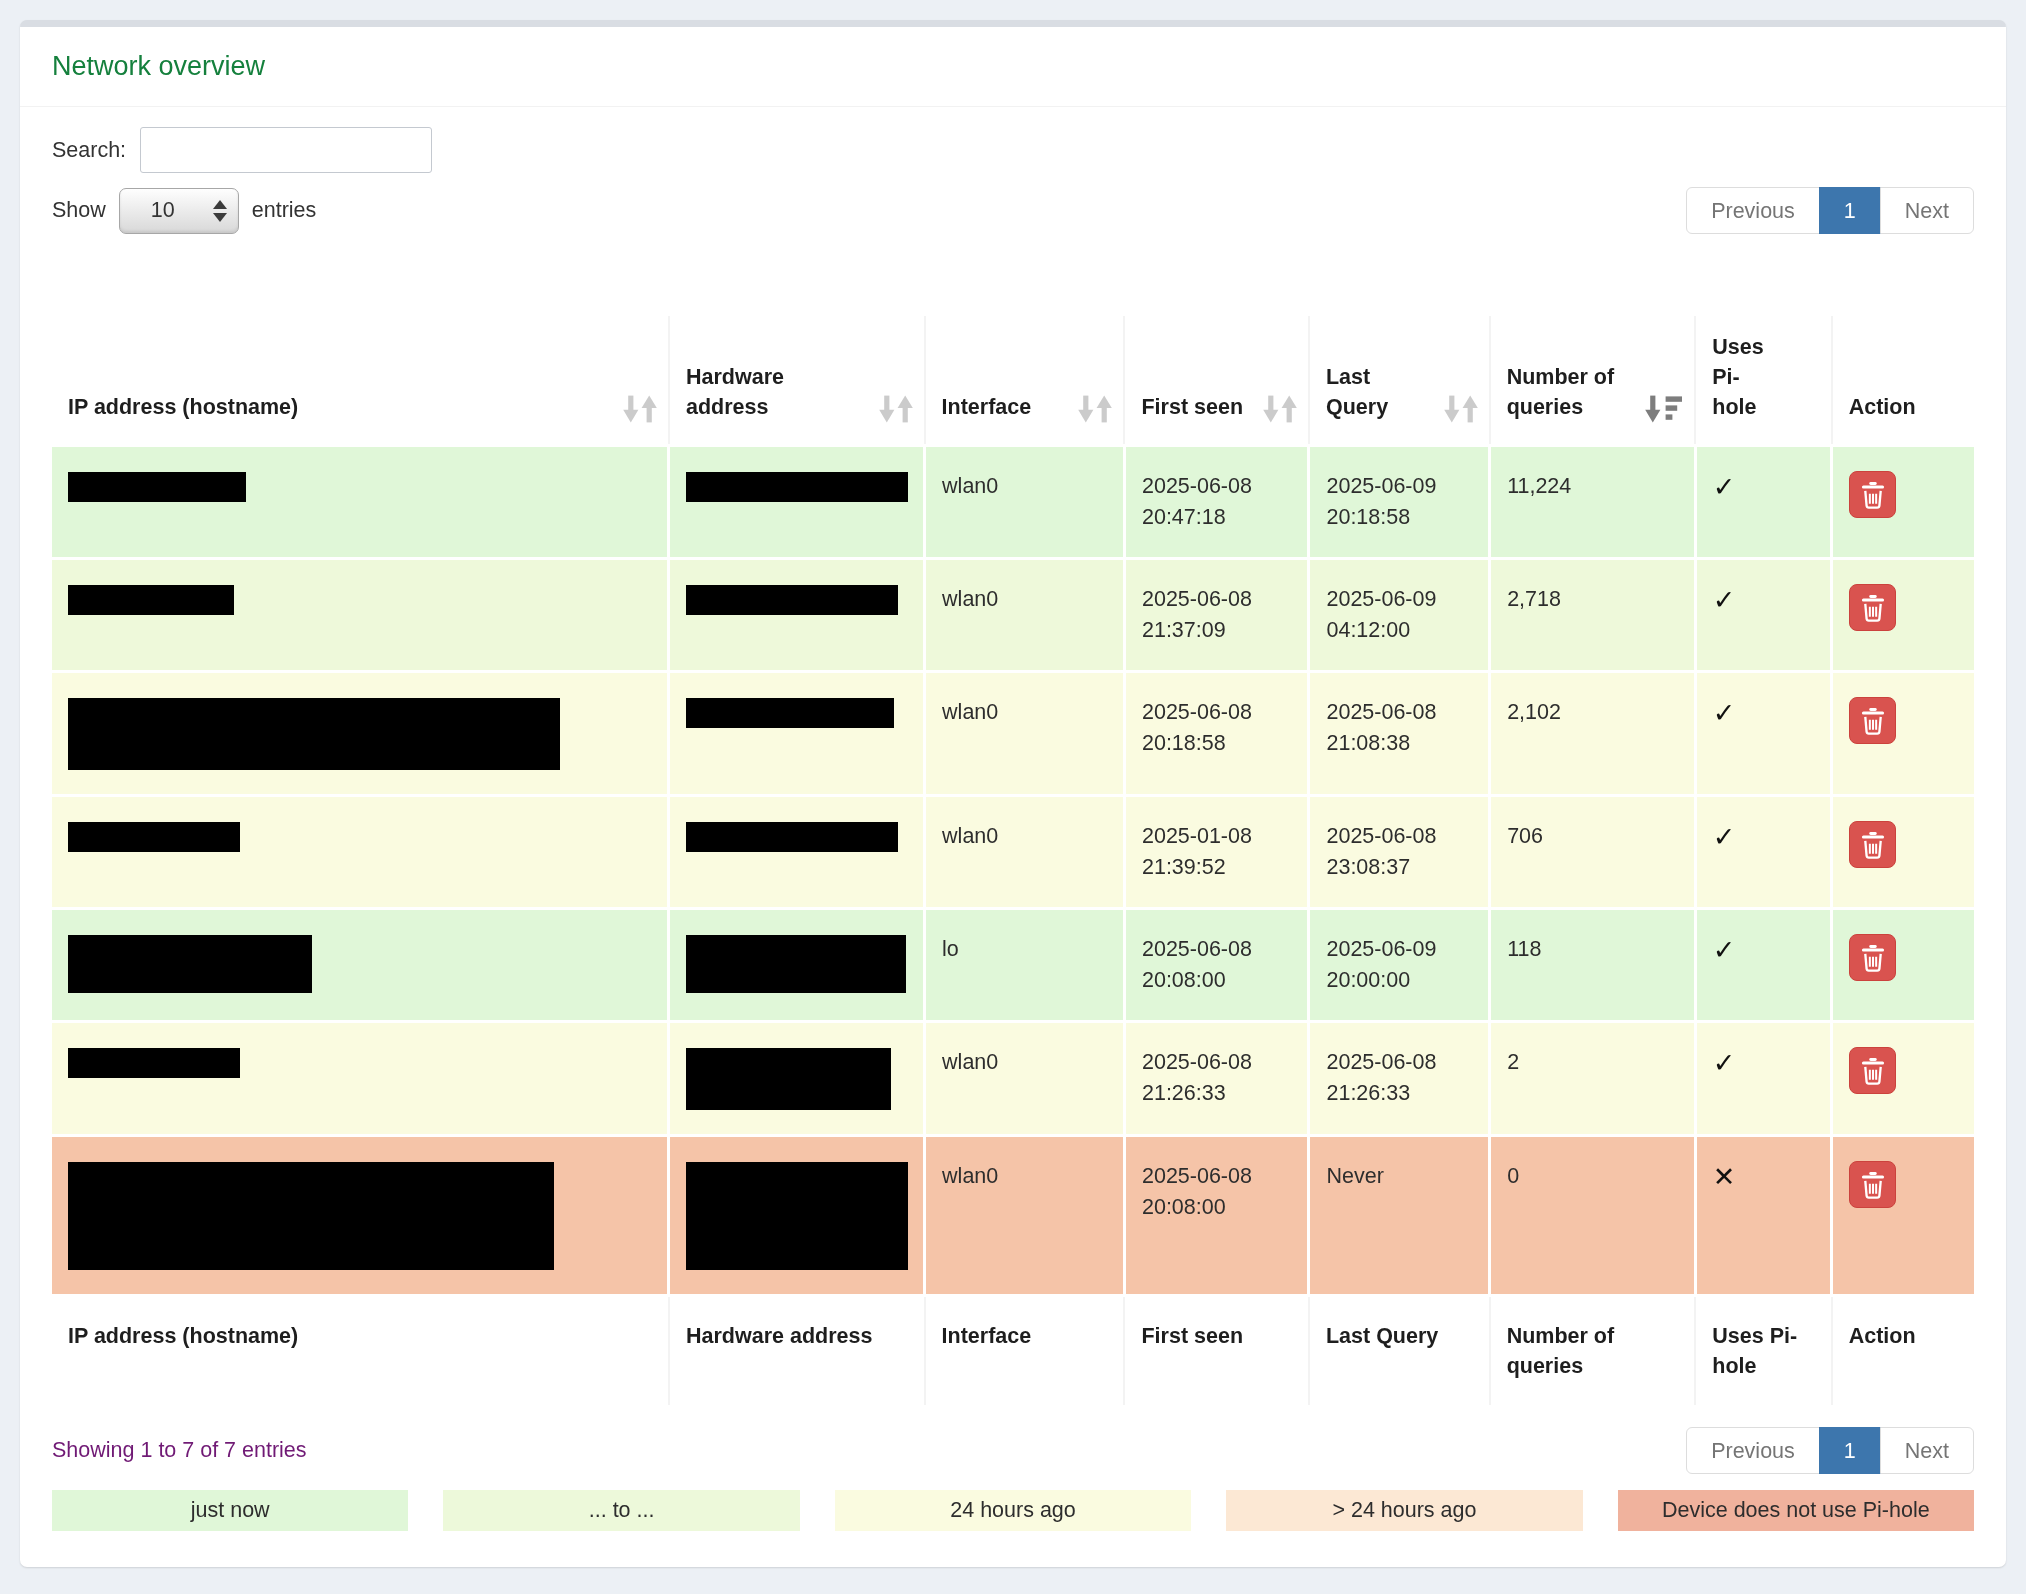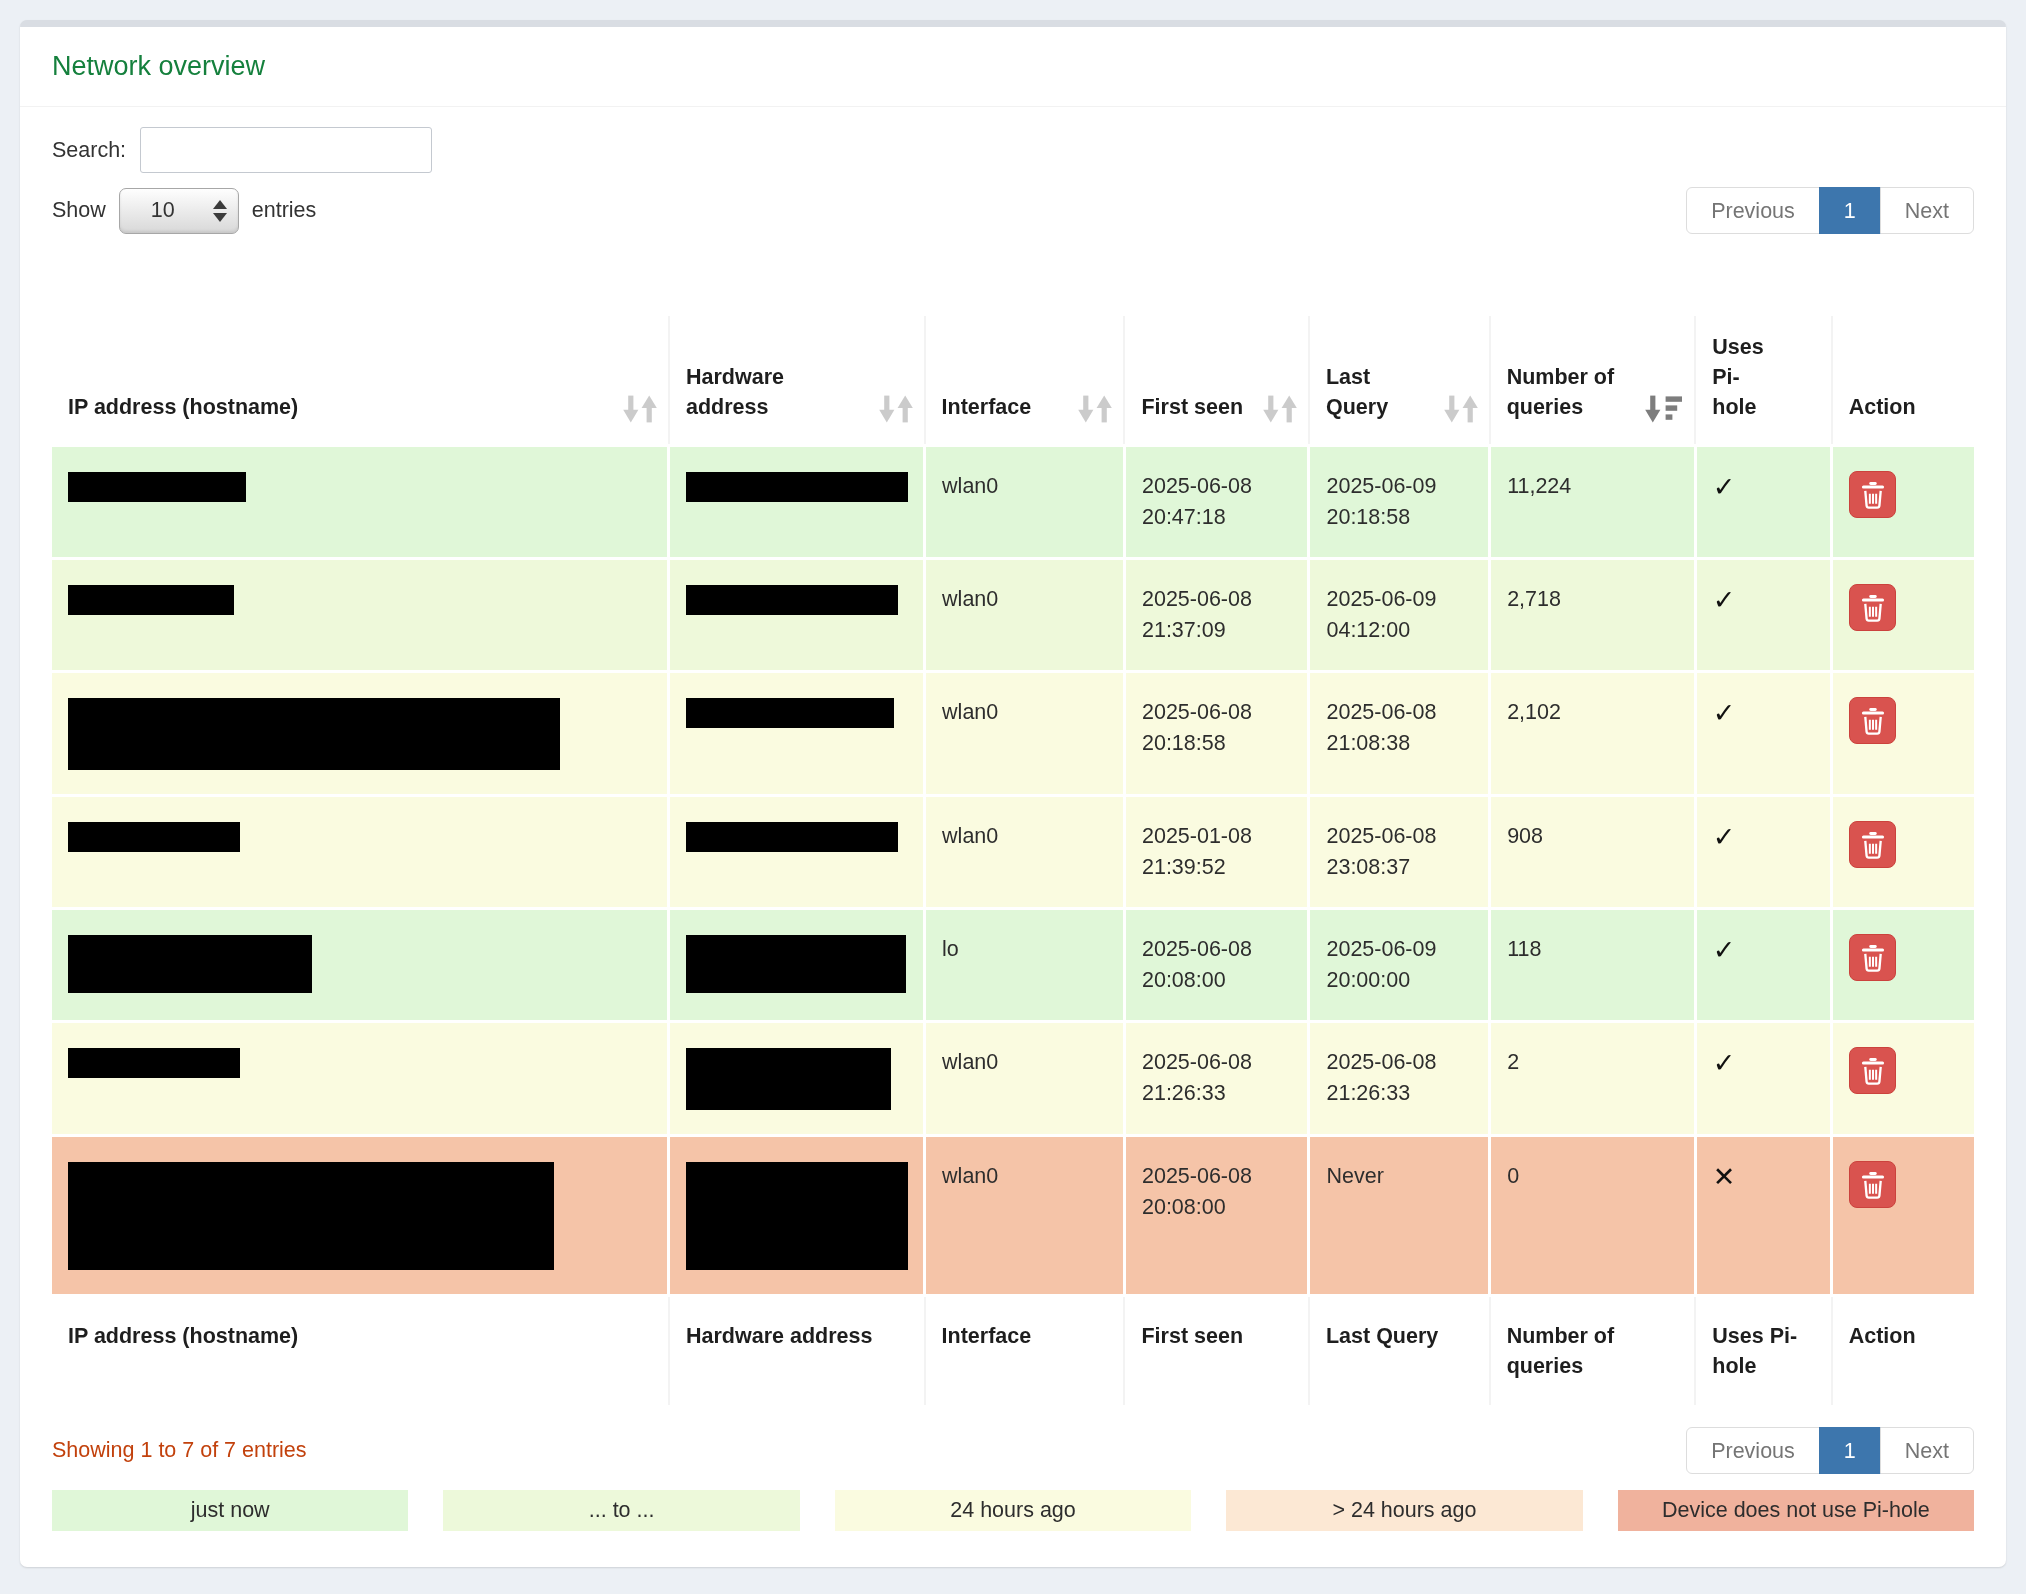--- a/index.html
+++ b/index.html
@@ -82,21 +82,21 @@
   .redact { background:#000; margin-top:1px; }
   .uses-mark { font-family:"DejaVu Sans",sans-serif; font-size:27px; font-weight:700; color:#111; line-height:31px; }
   .trash-btn {
     width:47px; height:47px; border-radius:8px;
     background:var(--danger,#d9534f); border:1px solid #cb423d;
     display:flex; align-items:center; justify-content:center;
     cursor:pointer; padding:0;
   }
 
   .bottom-row { display:flex; justify-content:space-between; align-items:center; margin-top:22px; }
-  .summary { color:#c2410c; }
+  .summary { color:#701a75; }
 
   .legend-title { margin-top:34px; font-weight:700; font-size:22px; color:#141414; }
   .legend { display:flex; margin-top:16px;gap:35px; }
   .legend-cell { flex:1; text-align:center; padding:8px 0; font-size:21.5px; color:#2d2d2d; }
 </style>
 </head>
 <body>
 
 <div class="card">
   <div class="card-header">
@@ -255,21 +255,21 @@
           <tr style="background: rgb(250, 251, 224);">
             <td>
               <div class="redact" style="width: 172px; height: 30px;"></div>
             </td>
             <td>
               <div class="redact" style="width: 212px; height: 30px;"></div>
             </td>
             <td>wlan0</td>
             <td>2025-01-08 21:39:52</td>
             <td>2025-06-08 23:08:37</td>
-            <td>908</td>
+            <td>706</td>
             <td><span class="uses-mark">✓</span></td>
             <td>
               <button class="trash-btn">
                 <svg width="26" height="28" viewBox="0 0 22 24">
                   <rect x="1.5" y="3.8" width="19" height="2.7" rx="1.3" fill="#fff"></rect>
                   <rect x="7.8" y="0.9" width="6.4" height="2.5" rx="1.2" fill="#fff"></rect>
                   <path d="M4.4 8.4 L5.5 21.1 a1.9 1.9 0 0 0 1.9 1.7 h7.2 a1.9 1.9 0 0 0 1.9-1.7 L17.6 8.4" fill="none" stroke="#fff" stroke-width="2"></path>
                   <path d="M8.3 11 v8.6 M11 11 v8.6 M13.7 11 v8.6" stroke="#fff" stroke-width="1.7" fill="none"></path>
                 </svg>
               </button>

